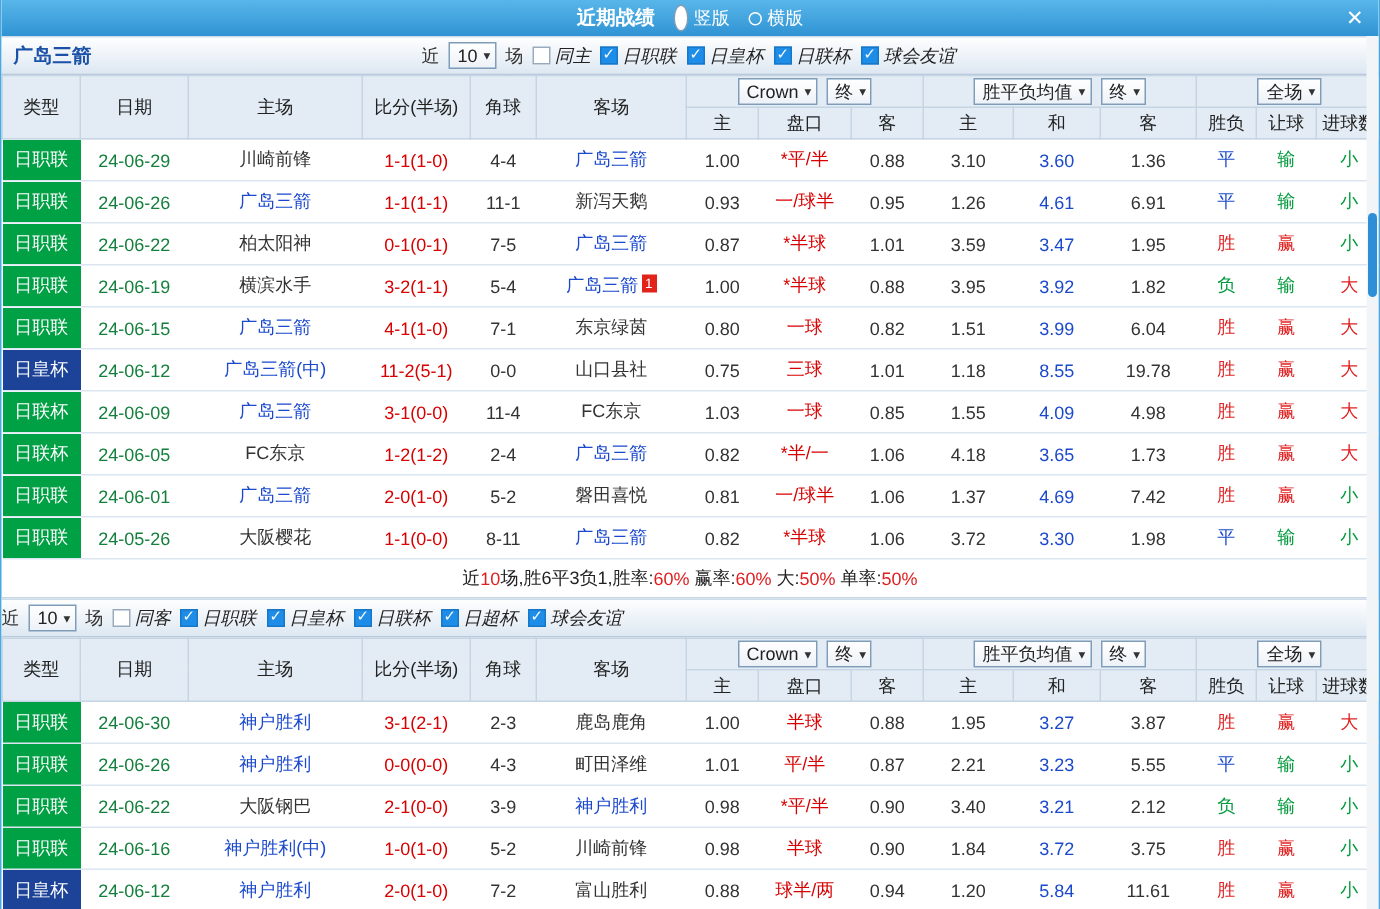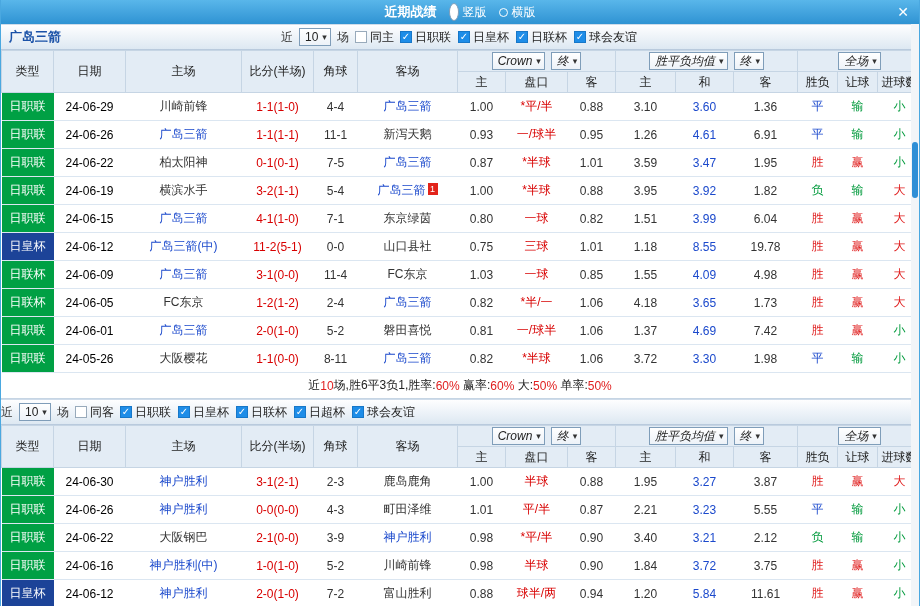--- a/index.html
+++ b/index.html
@@ -28,31 +28,31 @@
   .filters { display: flex; align-items: center; gap: 6px; }
   .sel { display: inline-flex; align-items: center; justify-content: space-between; gap: 4px;
     border: 1px solid #7f9db9; background: linear-gradient(#fff, #edf2f8);
     height: 18px; padding: 0 3px 0 5px; font-size: 12px; color: #222; cursor: pointer; }
   .caret { font-size: 9px; color: #333; line-height: 1; }
   .chk-item { display: inline-flex; align-items: center; gap: 3px; cursor: pointer; }
   .chk { width: 12px; height: 12px; border: 1px solid #98aabb; background: #fff;
     display: inline-flex; align-items: center; justify-content: center;
     font-size: 10px; color: #fff; line-height: 1; }
   .chk.on { background: #1e8de8; border-color: #1777c8; }
-  .chk-label { color: #222; }
+  .chk-label { color: #222; font-style: italic; }
   .league-list { display: inline-flex; align-items: center; gap: 7px; }
   
   table { width: 920px; border-collapse: collapse; table-layout: fixed; }
   thead th { background: #e3ecf5; border: 1px solid #c6d5e4; font-weight: normal;
     color: #222; padding: 0; height: 21px; font-size: 12px; text-align: center; }
-  .th-flex { display: flex; align-items: center; justify-content: center; gap: 6px; font-style: italic; }
+  .th-flex { display: flex; align-items: center; justify-content: center; gap: 6px; }
   tbody td { height: 28px; border-bottom: 1px solid #dbe6f1; text-align: center;
     padding: 0; overflow: hidden; white-space: nowrap; }
   .c-league { color: #fff; }
-  .c-date { color: #000000; margin-top: 23px; }
+  .c-date { color: #15803d; margin-top: 23px; }
   .c-score { color: #d80000; }
   .c-hcap { color: #d80000; }
   .c-odd { color: #333; }
   .c-draw { color: #1b49cc; }
   .c-team span { cursor: pointer; }
   .focus { color: #1b49cc; }
   .redcard { display: inline-block; min-width: 10px; height: 12px; line-height: 12px;
     background: #e2231a; color: #fff; font-size: 9px; margin-left: 2px;
     vertical-align: 2px; padding: 0 1px; }
   .summary-bar { height: 26px; display: flex; align-items: center; justify-content: center;

